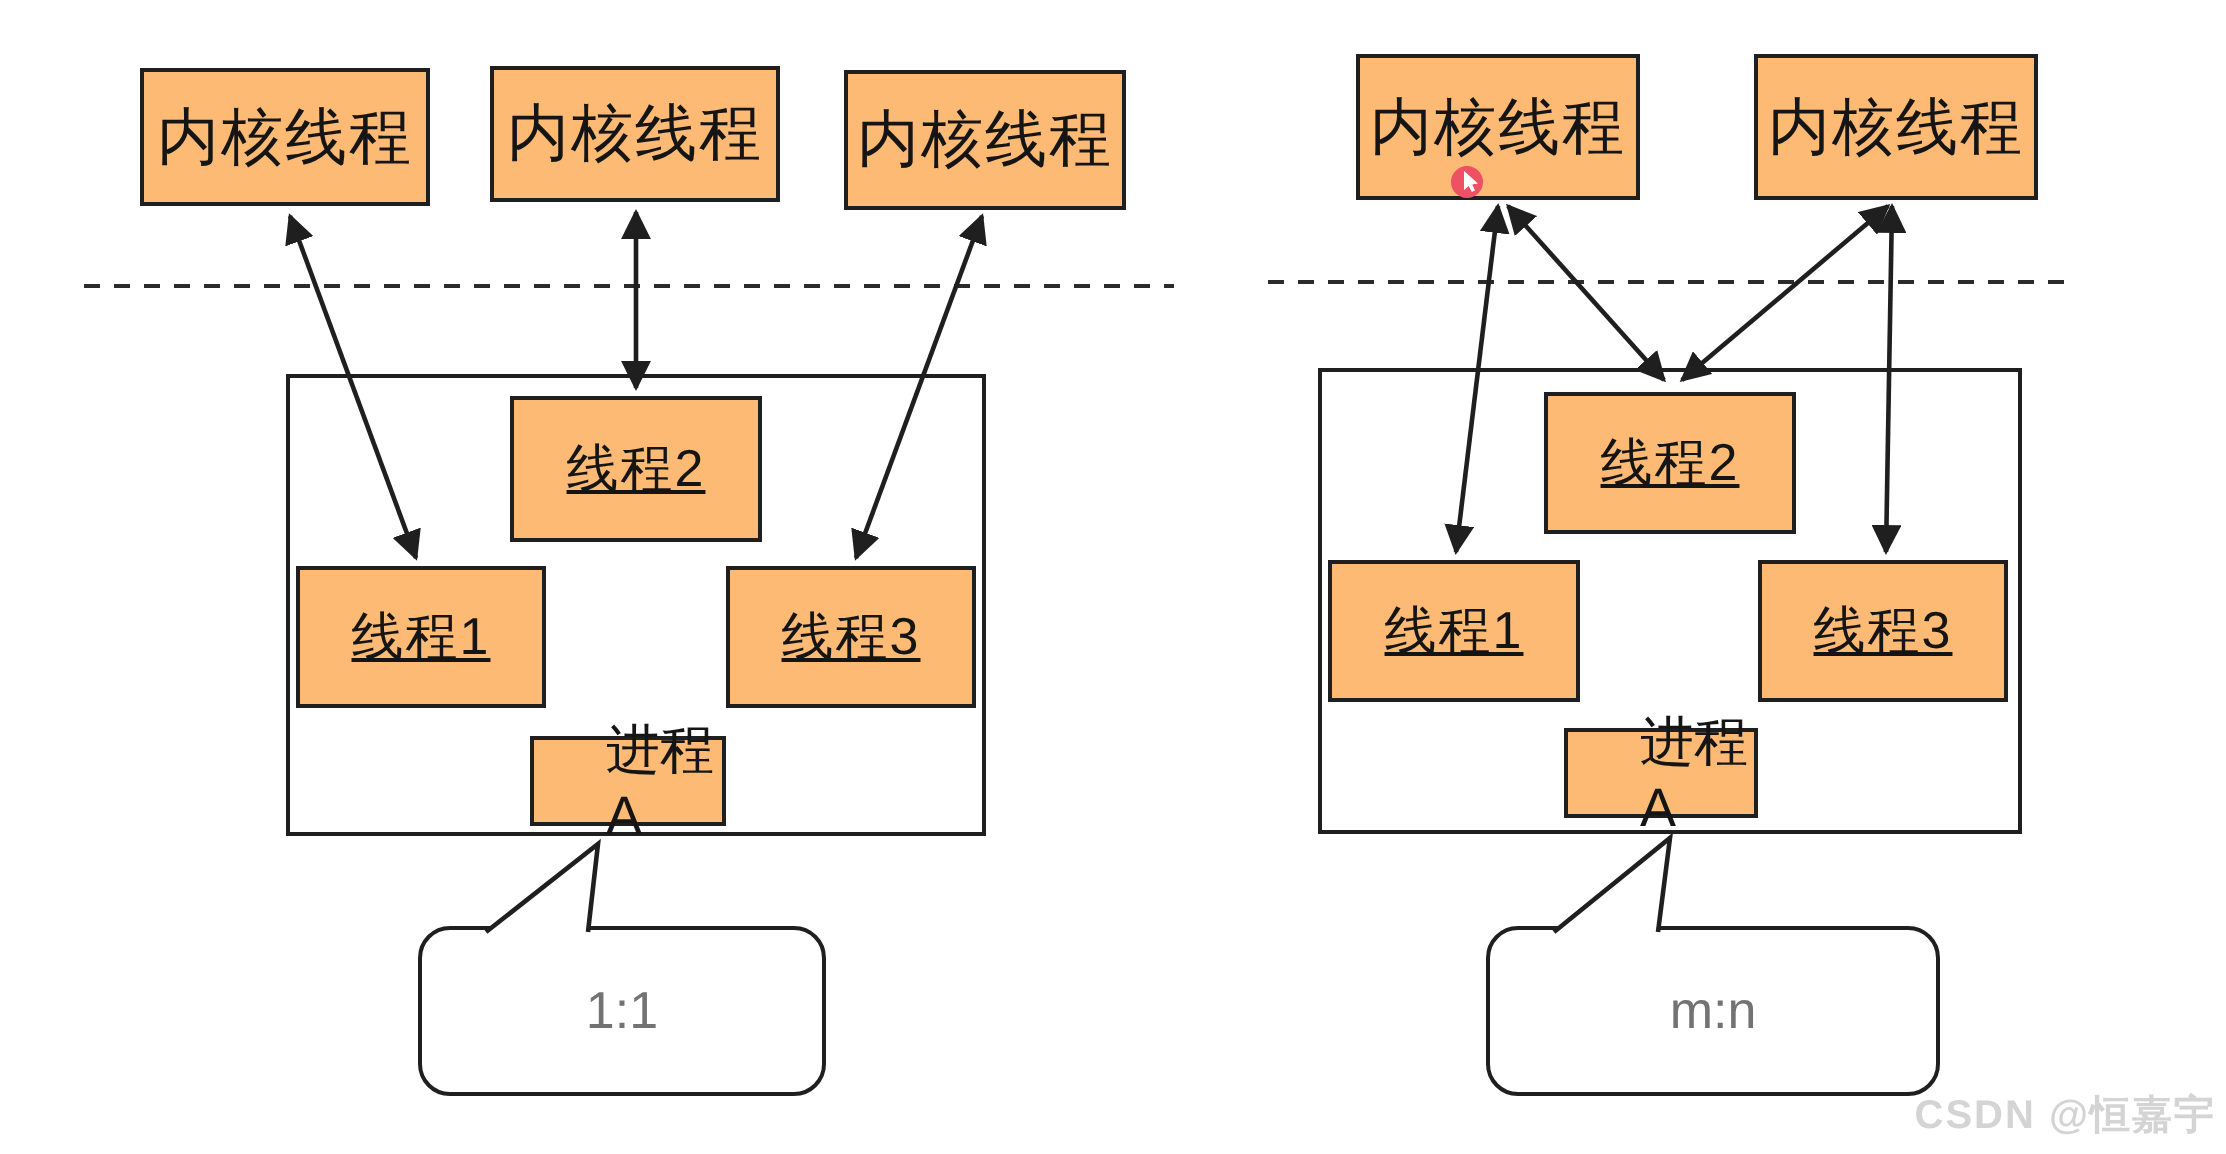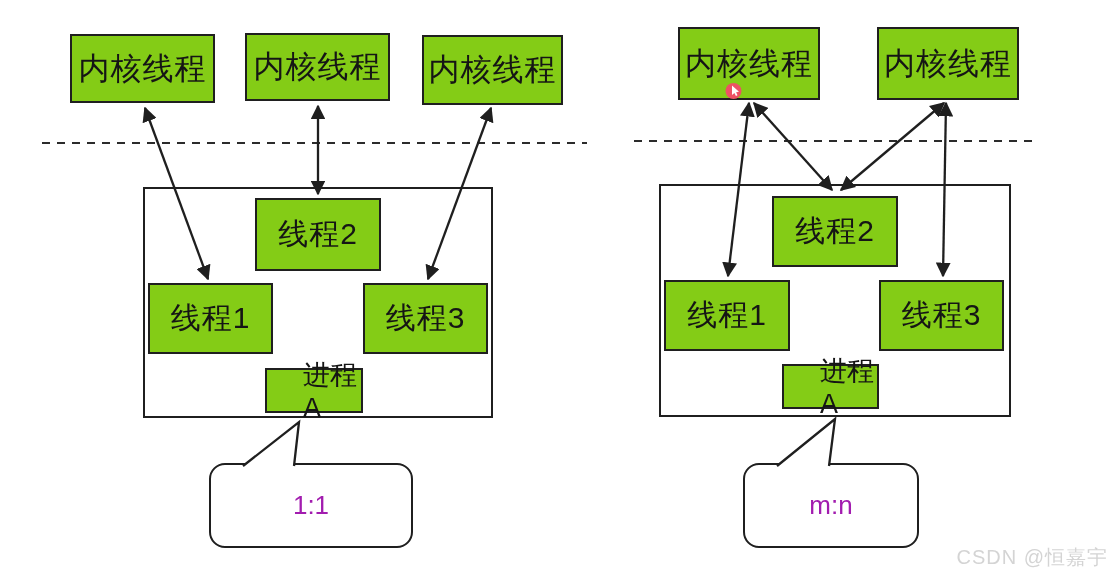--- a/index.html
+++ b/index.html
@@ -1,40 +1,40 @@
 <!DOCTYPE html>
 <html><head>
 <meta charset="utf-8">
 <style>
   html,body{margin:0;padding:0;background:#fff;}
   .canvas{
     position:relative;width:1113px;height:577px;background:#ffffff;overflow:hidden;
     font-family:"Liberation Sans","DejaVu Sans",sans-serif;color:#111;
   }
   .box{
-    position:absolute;border:2px solid #1f1f1f;background:#84cc16;
+    position:absolute;border:2px solid #1f1f1f;background:#fdba74;
     display:flex;align-items:center;justify-content:center;box-sizing:border-box;
   }
   .bigbox{background:transparent;}
   .kernel-label{font-size:31px;letter-spacing:1px;color:#151515;}
-  .thread-label{font-size:30px;letter-spacing:1px;color:#151515;}
+  .thread-label{font-size:26px;letter-spacing:1px;color:#151515;text-decoration:underline;}
   .process-label{font-size:27px;color:#151515;margin-left:36px;}
   .bubble{
     position:absolute;border:2.5px solid #1f1f1f;border-radius:16px;background:#fff;
     display:flex;flex-direction:column;align-items:center;justify-content:center;
     box-sizing:border-box;z-index:1;line-height:1.28;
   }
-  .bubble-line{font-size:26px;color:#a21caf;}
+  .bubble-line{font-size:26px;color:#737373;}
   .overlay{position:absolute;left:0;top:0;z-index:5;pointer-events:none;}
   .arrow{stroke:#1f1f1f;stroke-width:2.3;}
   .dashed{stroke:#2b2b2b;stroke-width:2;stroke-dasharray:8 7;}
   .tail{fill:#ffffff;stroke:#1f1f1f;stroke-width:2.3;stroke-linejoin:miter;}
   .watermark{
     position:absolute;right:5px;bottom:6px;font-size:20px;letter-spacing:1px;
-    color:#d4d4d4;z-index:2;
+    color:#d4d4d4;z-index:2;font-weight:bold;
   }
 </style>
 </head>
 <body>
 
 <div class="canvas">
 
   <div class="box" style="left:70px;top:34px;width:145px;height:69px">
     <span class="kernel-label">内核线程</span>
   </div>
@@ -79,21 +79,21 @@
   <div class="box" style="left:664px;top:280px;width:126px;height:71px">
     <span class="thread-label">线程1</span>
   </div>
   <div class="box" style="left:879px;top:280px;width:125px;height:71px">
     <span class="thread-label">线程3</span>
   </div>
   <div class="box" style="left:782px;top:364px;width:97px;height:45px">
     <span class="process-label">进程A</span>
   </div>
 
-  <div class="bubble" style="left:743px;top:463px;width:176px;height:85px">
+  <div class="bubble" style="left:743px;top:463px;width:227px;height:85px">
     <div class="bubble-line">m:n</div>
   </div>
 
   <div class="watermark">CSDN @恒嘉宇</div>
 
   <svg class="overlay" width="1113" height="577" viewBox="0 0 1113 577">
     <defs>
       <marker id="ah" viewBox="0 0 10 10" refX="9" refY="5" markerWidth="6.5" markerHeight="6.5" orient="auto-start-reverse">
         <path d="M0,0 L10,5 L0,10 z" fill="#1f1f1f"></path>
       </marker>

